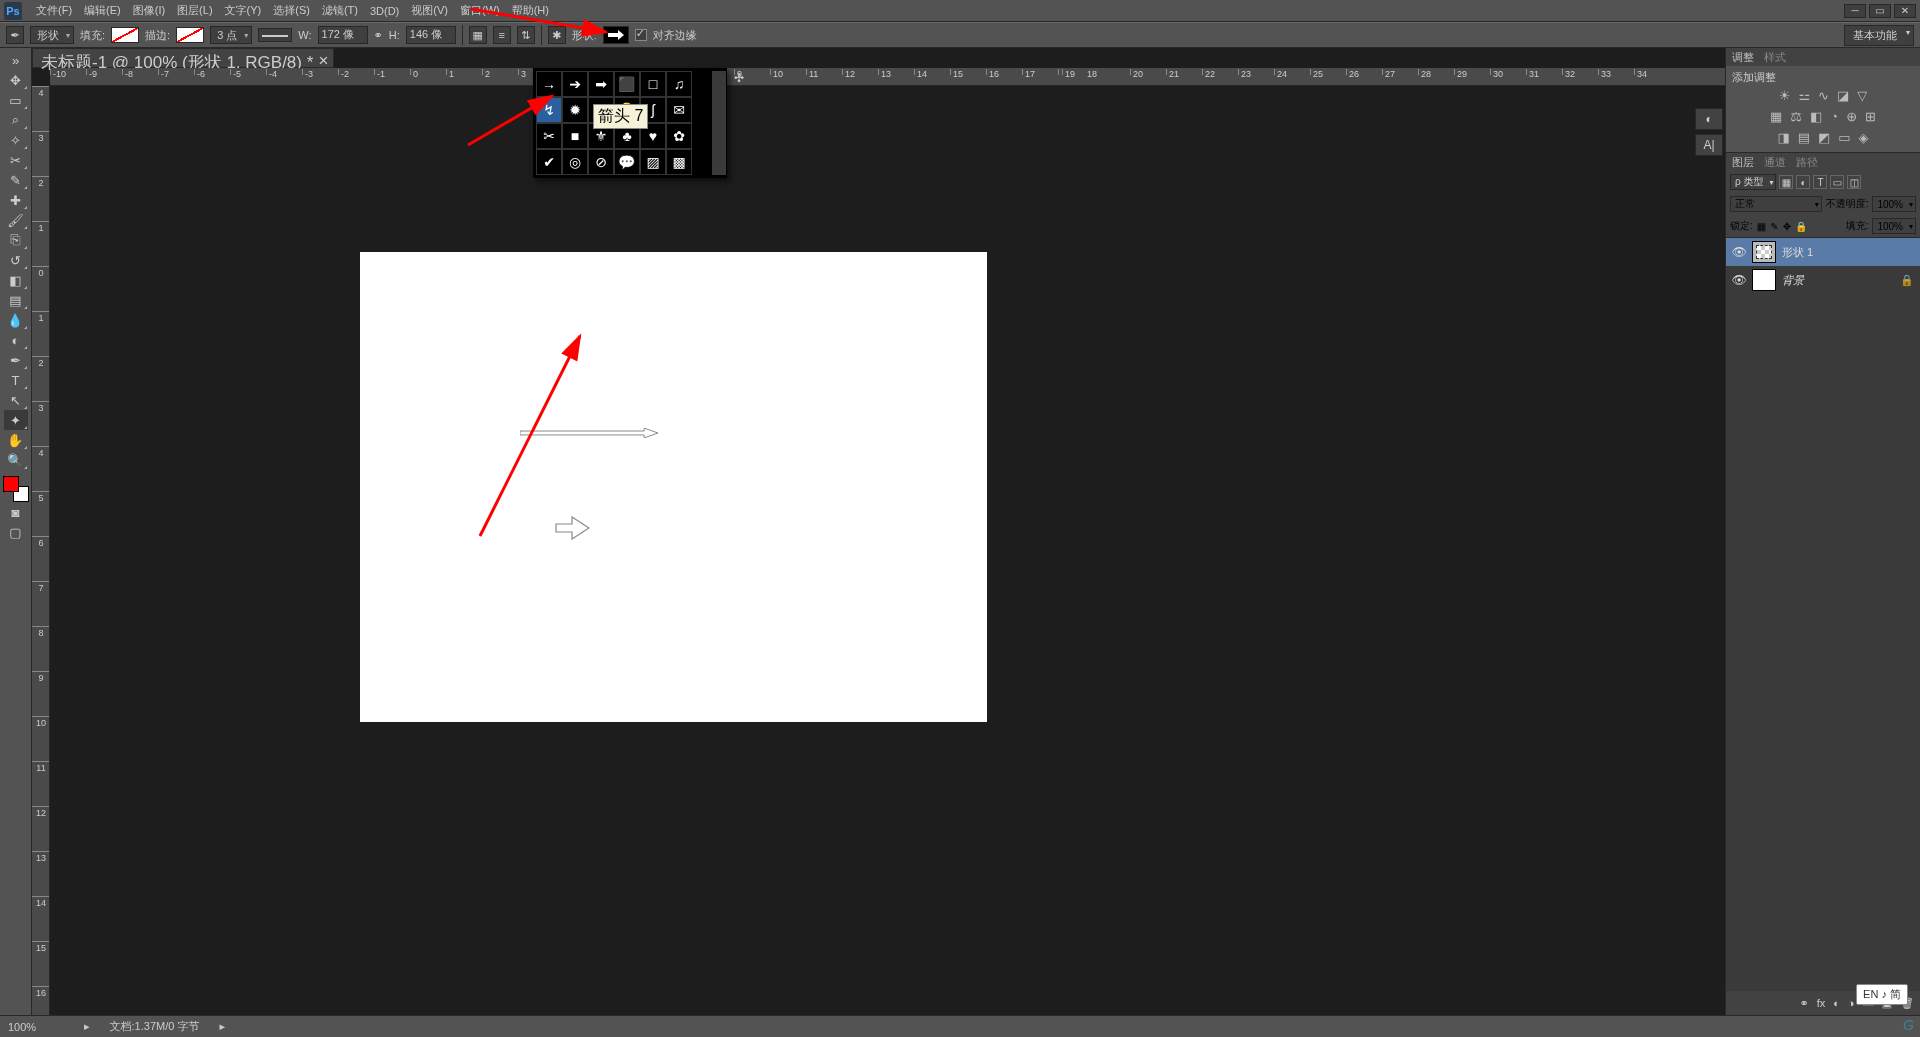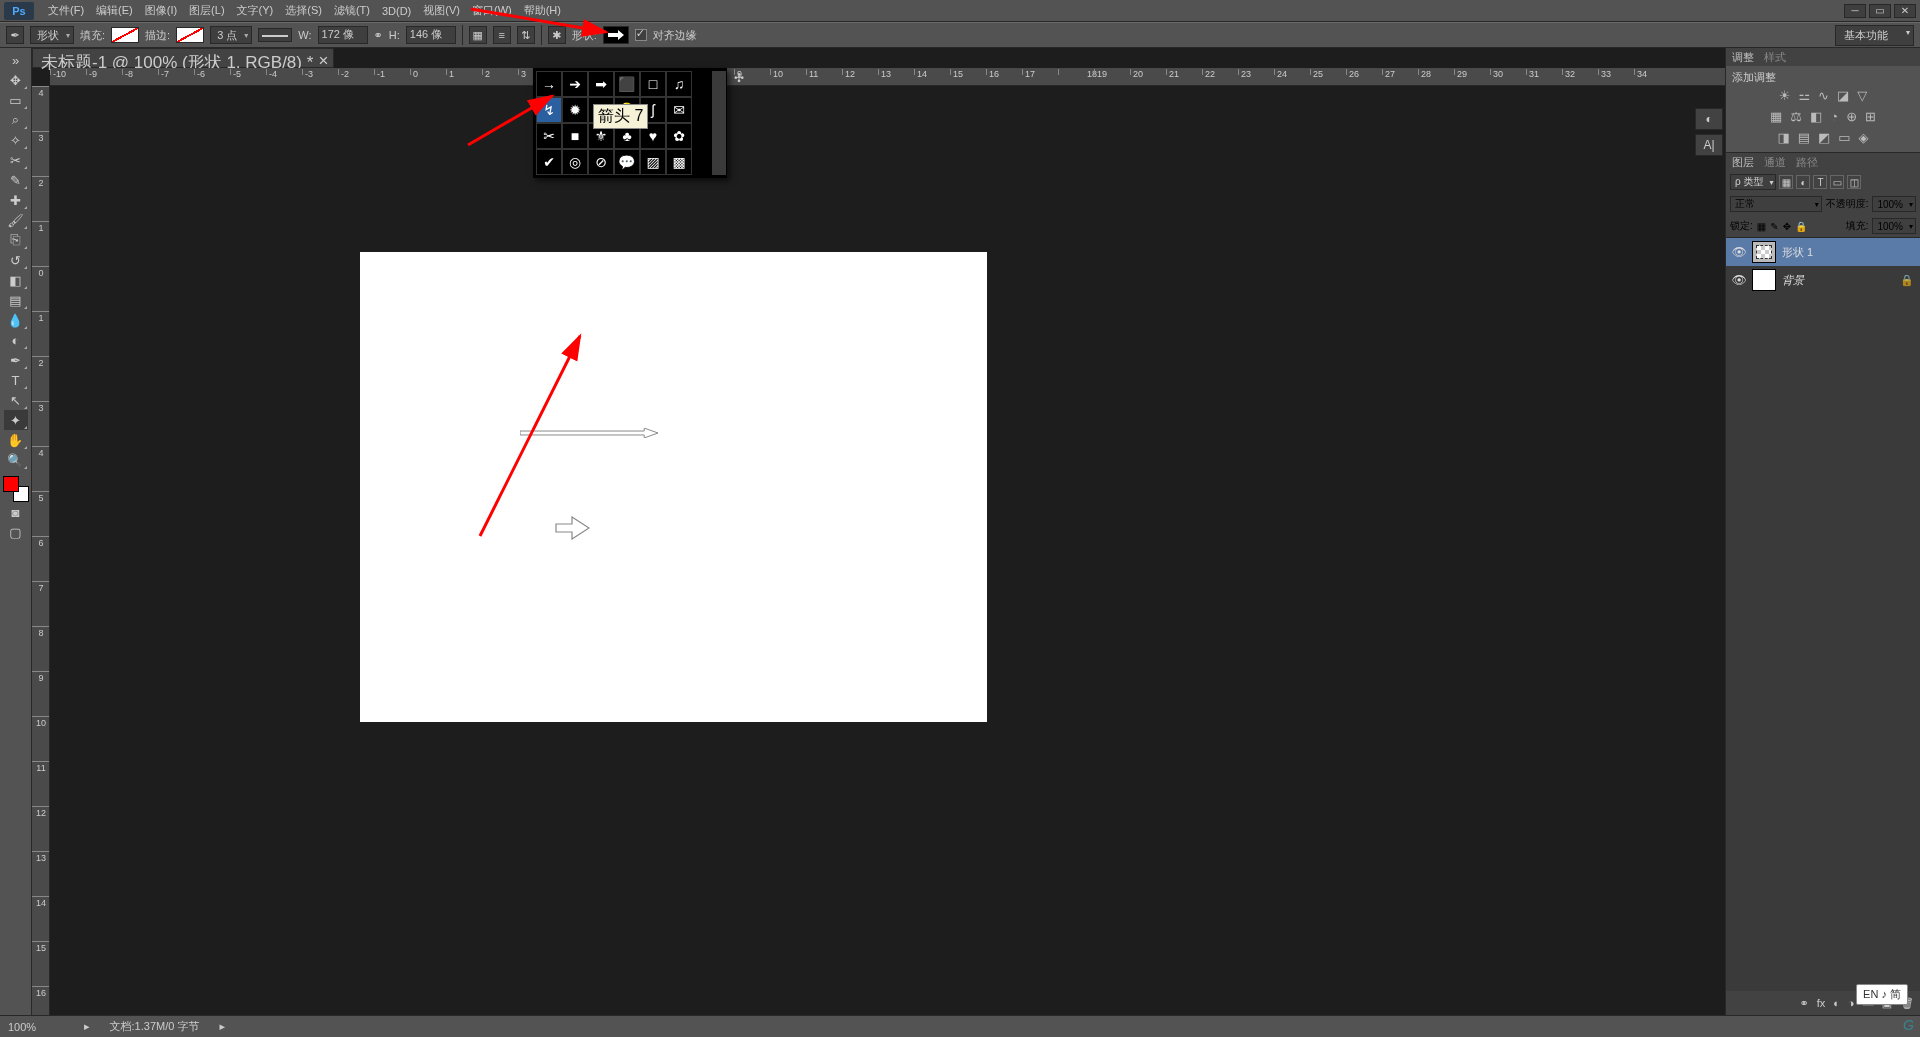--- a/index.html
+++ b/index.html
@@ -1,33 +1,33 @@
 <!DOCTYPE html>
 <html><head>
 <meta charset="utf-8">
 <style>
 * { margin:0; padding:0; box-sizing:border-box; font-family:"Microsoft YaHei",Arial,sans-serif; user-select:none; }
 body { background:#535353; width:1920px; height:1037px; overflow:hidden; position:relative; }
 .menubar { height:22px; background:#535353; display:flex; align-items:center; padding:0 4px; color:#ccc; font-size:11px; border-bottom:1px solid #282828; }
-.ps-logo { width:30px; height:18px; background:#2b3a4a; color:#4fa9ff; font-weight:bold; font-size:11px; display:flex; align-items:center; justify-content:center; border-radius:2px; margin-right:8px; }
+.ps-logo { width:18px; height:18px; background:#2b3a4a; color:#4fa9ff; font-weight:bold; font-size:11px; display:flex; align-items:center; justify-content:center; border-radius:2px; margin-right:8px; }
 .menu-item { padding:2px 6px; }
 .win-controls { margin-left:auto; display:flex; gap:3px; }
 .win-btn { width:22px; height:14px; background:#3f3f3f; color:#ccc; font-size:10px; display:flex; align-items:center; justify-content:center; border:1px solid #282828;}
 .optbar { height:26px; background:#535353; border-top:1px solid #6a6a6a; border-bottom:1px solid #282828; display:flex; align-items:center; padding:0 6px; gap:6px; color:#ccc; font-size:11px; }
 .opt-ico { width:18px; height:18px; background:#3f3f3f; border:1px solid #282828; display:flex; align-items:center; justify-content:center; }
 .opt-drop { background:#3f3f3f; border:1px solid #282828; padding:1px 14px 1px 6px; position:relative; height:18px; display:flex; align-items:center;}
 .opt-drop::after{content:"▾"; position:absolute; right:3px; font-size:8px; color:#aaa;}
 .opt-swatch { width:28px; height:16px; background:#fff; position:relative; border:1px solid #282828;}
 .opt-swatch::before{content:""; position:absolute; inset:0; background:linear-gradient(to bottom right, transparent 46%, #f00 46%, #f00 54%, transparent 54%);}
 .opt-field{ width:50px; height:18px; background:#3f3f3f; border:1px solid #282828; color:#ccc; padding:0 3px;}
 .opt-sep{ width:1px; height:20px; background:#282828;}
 .shape-preview{ width:26px; height:18px; background:#000; border:1px solid #282828; display:flex; align-items:center; justify-content:center; color:#fff;}
 .checkbox{ width:12px; height:12px; border:1px solid #888; background:#3f3f3f; position:relative;}
 .checkbox.checked::after{content:"✓"; position:absolute; top:-3px; left:0; font-size:11px; color:#ccc;}
-.basic-func{ margin-left:auto; background:#3f3f3f; padding:2px 25px 2px 8px; border:1px solid #282828; position:relative;}
+.basic-func{ margin-left:auto; background:#3f3f3f; padding:2px 16px 2px 8px; border:1px solid #282828; position:relative;}
 .basic-func::after{content:"▾"; position:absolute; right:3px; font-size:8px;}
 .workspace{ position:absolute; top:48px; left:0; right:0; bottom:22px; display:flex;}
 .toolbox{ width:32px; background:#535353; border-right:1px solid #282828; display:flex; flex-direction:column; padding-top:2px; align-items:center;}
 .tool{ width:24px; height:20px; display:flex; align-items:center; justify-content:center; color:#ccc; font-size:13px; margin-bottom:0px; position:relative;}
 .tool.sel{ background:#3a3a3a; }
 .tool.corner::after{content:""; position:absolute; right:1px; bottom:1px; width:0; height:0; border-right:3px solid #aaa; border-top:3px solid transparent;}
 .color-swatches{ margin-top:6px; position:relative; width:26px; height:26px;}
 .fg{ position:absolute; top:0; left:0; width:16px; height:16px; background:#f00; border:1px solid #000;}
 .bg{ position:absolute; bottom:0; right:0; width:16px; height:16px; background:#fff; border:1px solid #000;}
 .doc-area{ flex:1; background:#1d1d1d; position:relative; overflow:hidden;}
@@ -197,21 +197,21 @@
         <div class="tick" style="left: 684px;">9</div>
         <div class="tick" style="left: 720px;">10</div>
         <div class="tick" style="left: 756px;">11</div>
         <div class="tick" style="left: 792px;">12</div>
         <div class="tick" style="left: 828px;">13</div>
         <div class="tick" style="left: 864px;">14</div>
         <div class="tick" style="left: 900px;">15</div>
         <div class="tick" style="left: 936px;">16</div>
         <div class="tick" style="left: 972px;">17</div>
         <div class="tick" style="left: 1008px; padding-left: 28px;">18</div>
-        <div class="tick" style="left: 1044px;">19</div>
+        <div class="tick" style="left: 1012px;">19</div>
         <div class="tick" style="left: 1080px;">20</div>
         <div class="tick" style="left: 1116px;">21</div>
         <div class="tick" style="left: 1152px;">22</div>
         <div class="tick" style="left: 1188px;">23</div>
         <div class="tick" style="left: 1224px;">24</div>
         <div class="tick" style="left: 1260px;">25</div>
         <div class="tick" style="left: 1296px;">26</div>
         <div class="tick" style="left: 1332px;">27</div>
         <div class="tick" style="left: 1368px;">28</div>
         <div class="tick" style="left: 1404px;">29</div>

